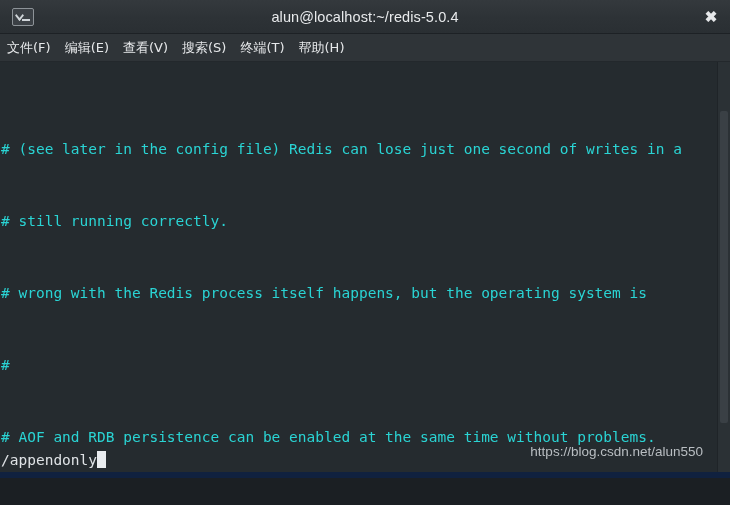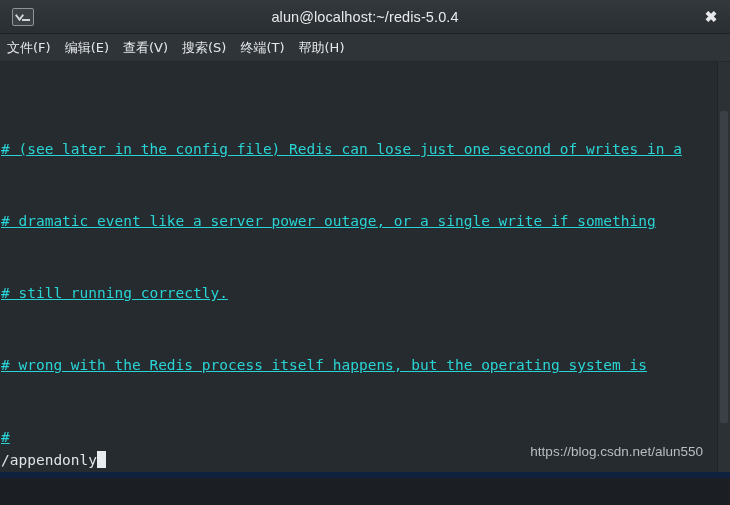--- a/index.html
+++ b/index.html
@@ -114,21 +114,21 @@
     font-size: 14.5px;
     line-height: 24px;
     color: #d8dce0;
     white-space: pre;
     overflow: hidden;
   }
   .tline {
     height: 24px;
     white-space: pre;
   }
-  .comment { color: #2ad4d4; text-decoration: underline; }
+  .comment { color: #2ad4d4; }
 
   
   #search-line {
     position: absolute;
     left: 1px;
     bottom: 1px;
     font-family: "DejaVu Sans Mono", monospace;
     font-size: 14.5px;
     line-height: 22px;
     color: #dfe3e6;
@@ -196,21 +196,20 @@
     <div class="menu-item">查看(V)</div>
     <div class="menu-item">搜索(S)</div>
     <div class="menu-item">终端(T)</div>
     <div class="menu-item">帮助(H)</div>
   </div>
 
   <div id="terminal-wrap">
     <div id="terminal">
 
       <div class="tline comment"># (see later in the config file) Redis can lose just one second of writes in a</div>
-      <div class="tline comment"># dramatic event like a server power outage, or a single write if something</div>
       <div class="tline comment"># still running correctly.</div>
       <div class="tline comment"># wrong with the Redis process itself happens, but the operating system is</div>
       <div class="tline comment">#</div>
       <div class="tline comment"># AOF and RDB persistence can be enabled at the same time without problems.</div>
       
       
       
       
       
 

